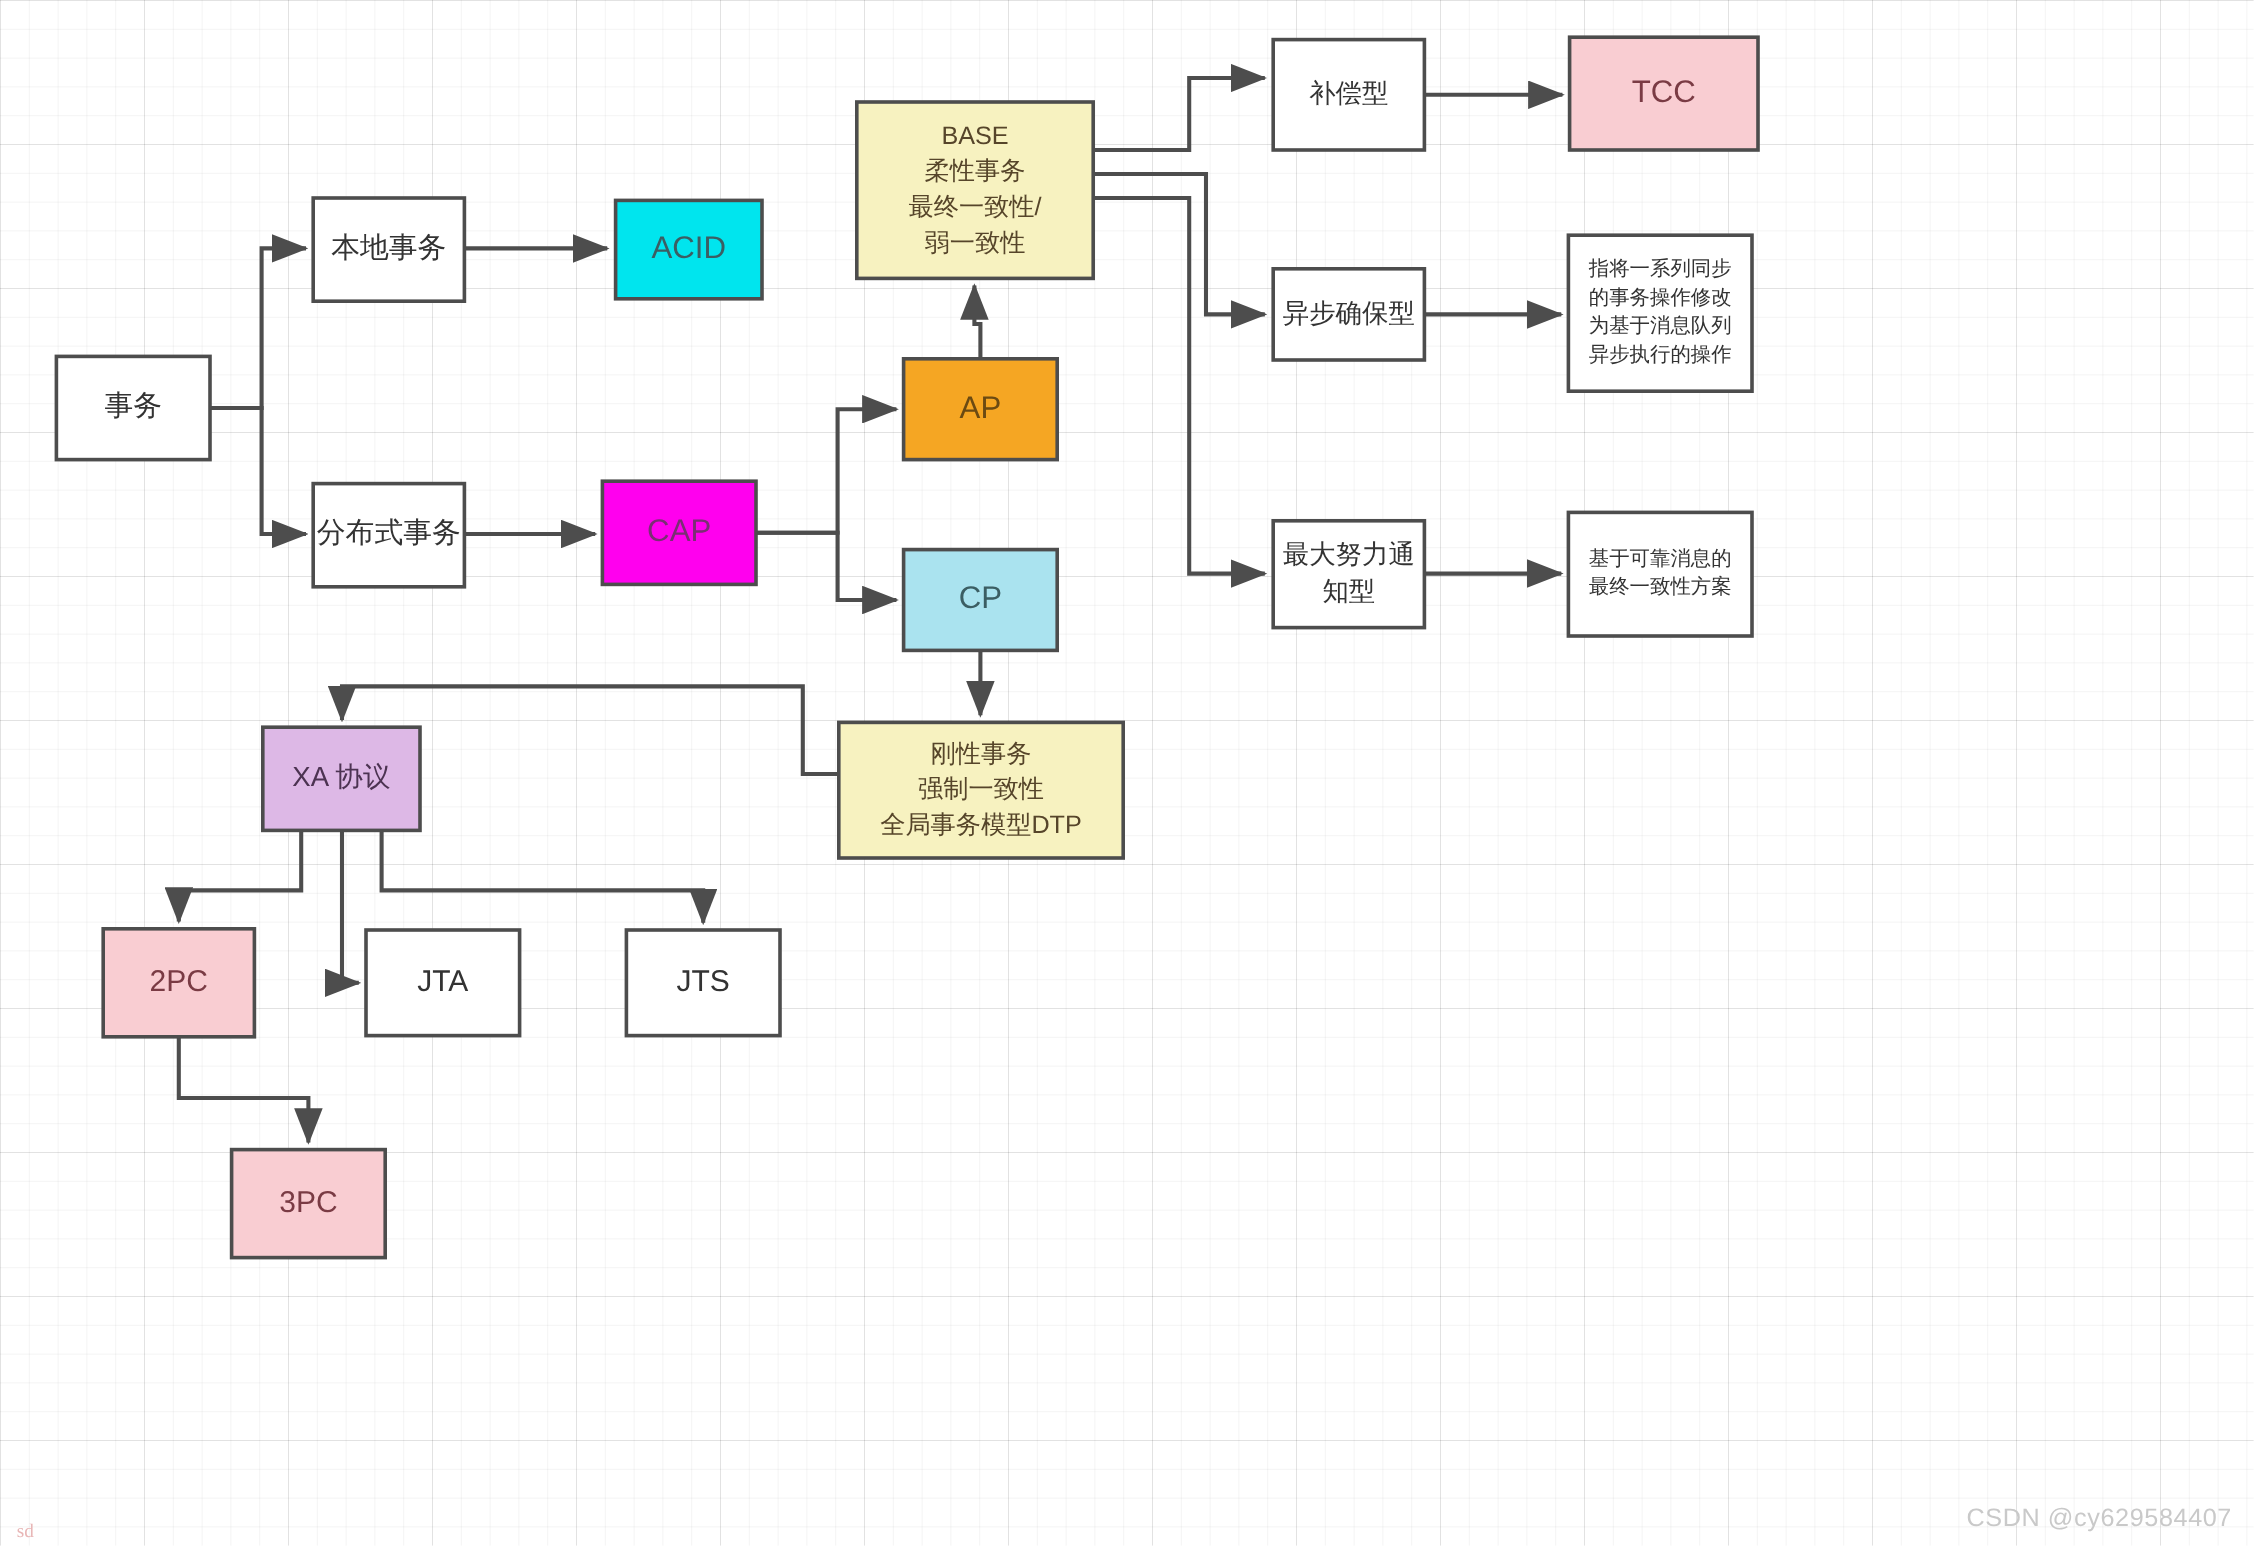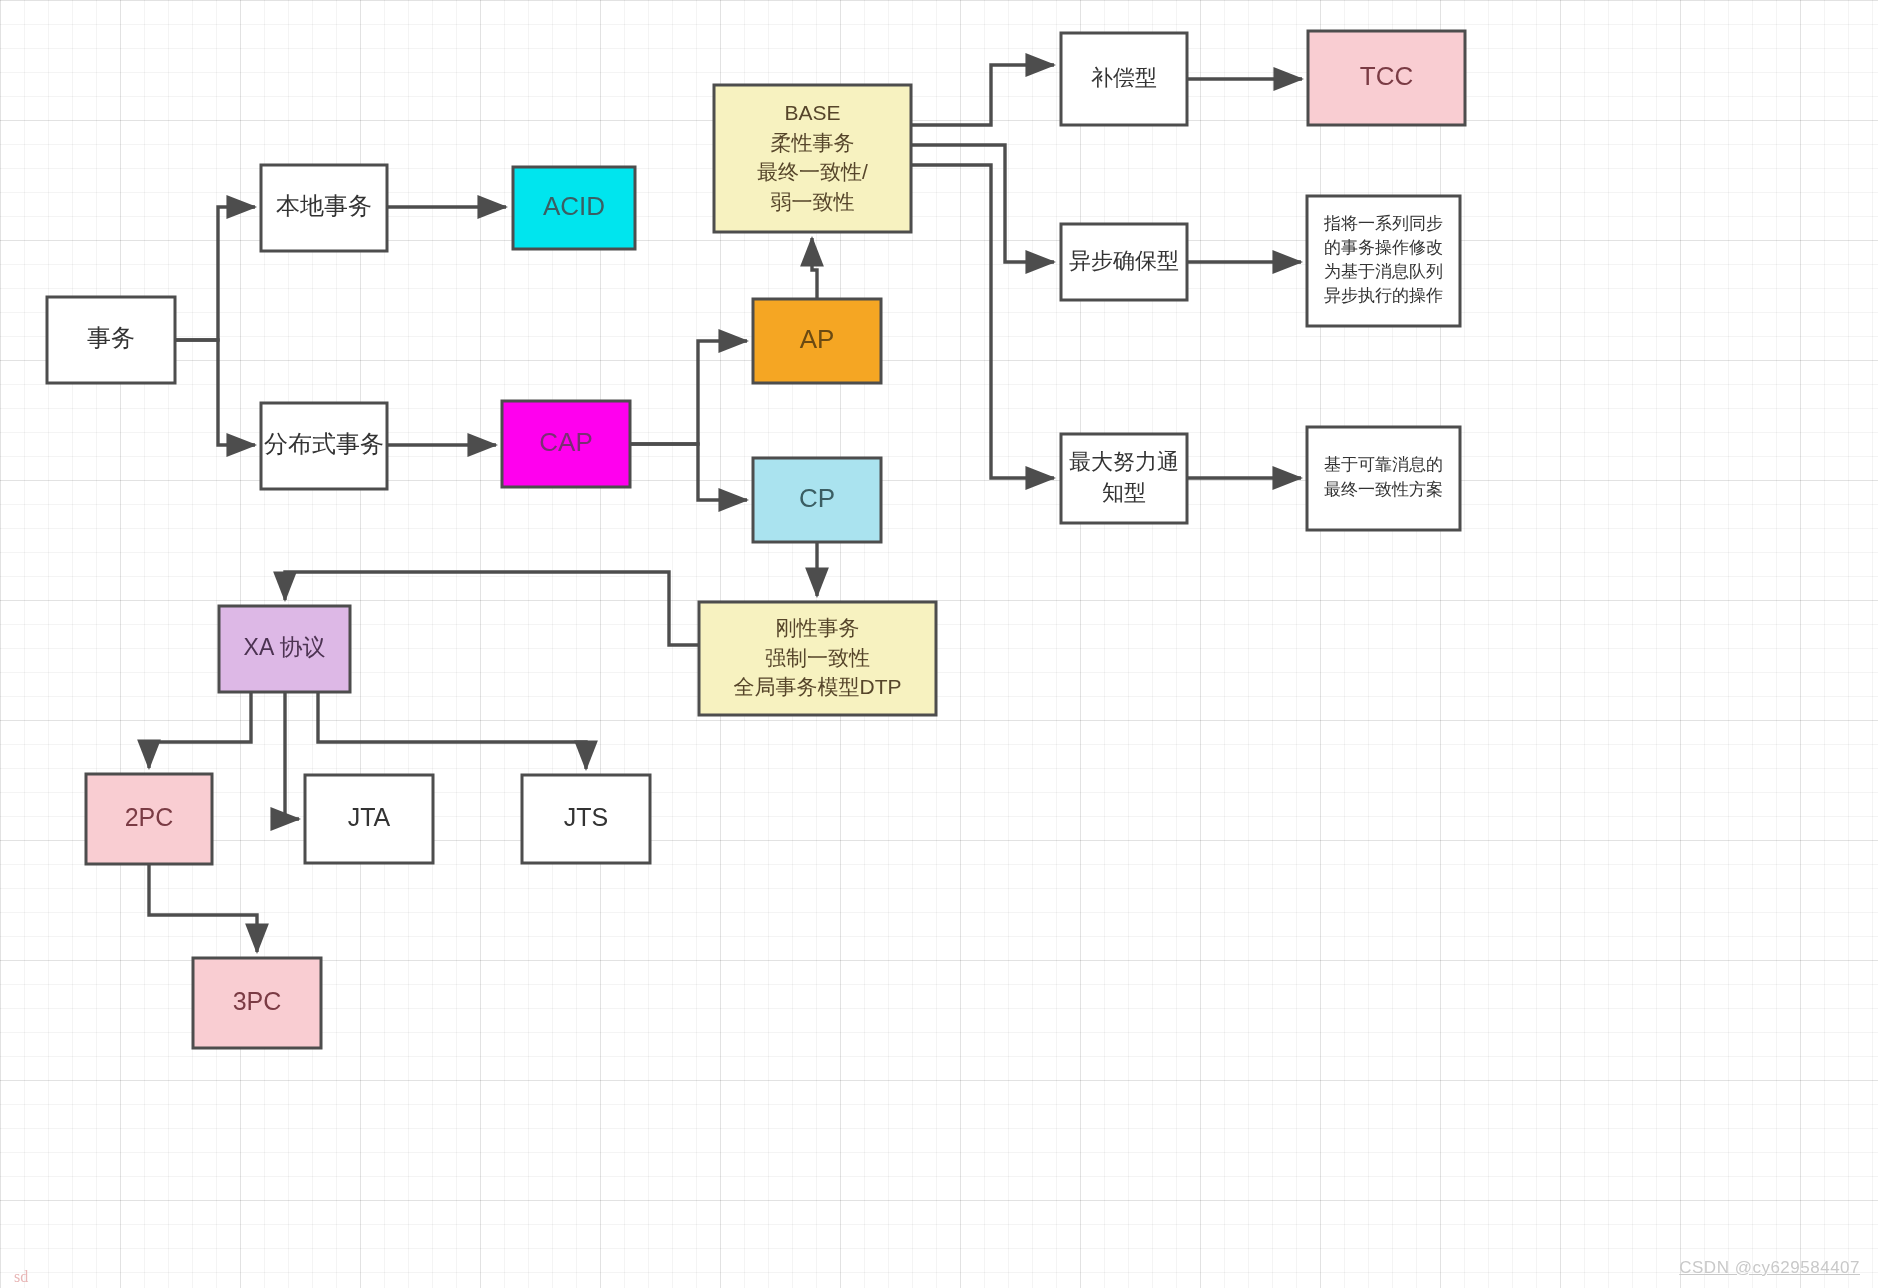--- a/index.html
+++ b/index.html
@@ -51,25 +51,24 @@
     stroke: #4d4d4d;
     stroke-width: 3.4;
     stroke-linejoin: miter;
     stroke-linecap: butt;
   }
   .watermark {
     position: absolute;
     right: 18px;
     bottom: 10px;
     font-family: "Liberation Sans", "DejaVu Sans", sans-serif;
-    font-size: 17px;
+    font-size: 21px;
     color: #c9c9c9;
     letter-spacing: 0.5px;
     user-select: none;
-    text-decoration: underline;
   }
   .corner-tag {
     position: absolute;
     left: 14px;
     bottom: 2px;
     font-family: Liberation Serif, serif;
     font-size: 16px;
     color: #e8b6b6;
   }
 </style>

